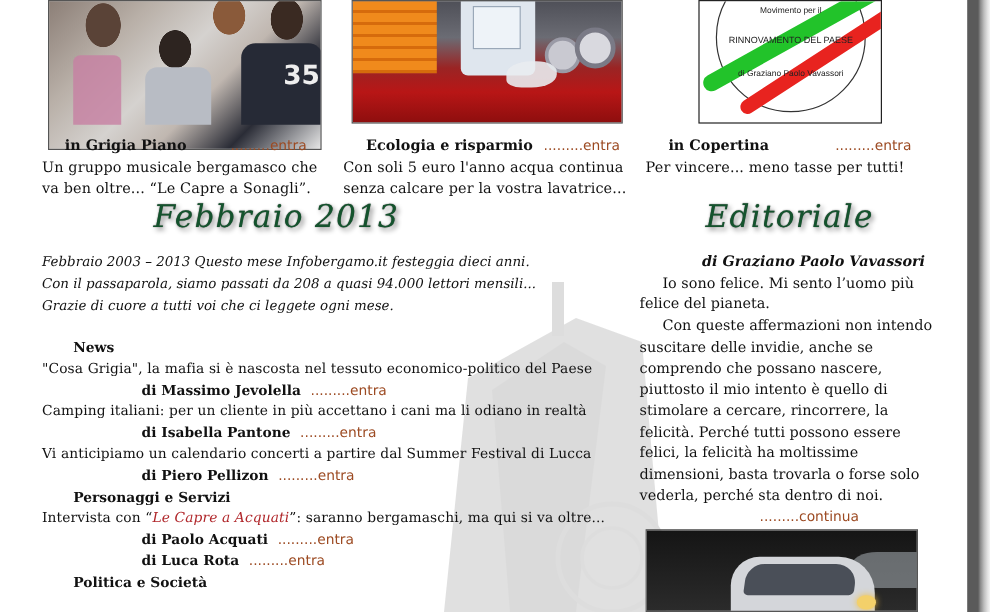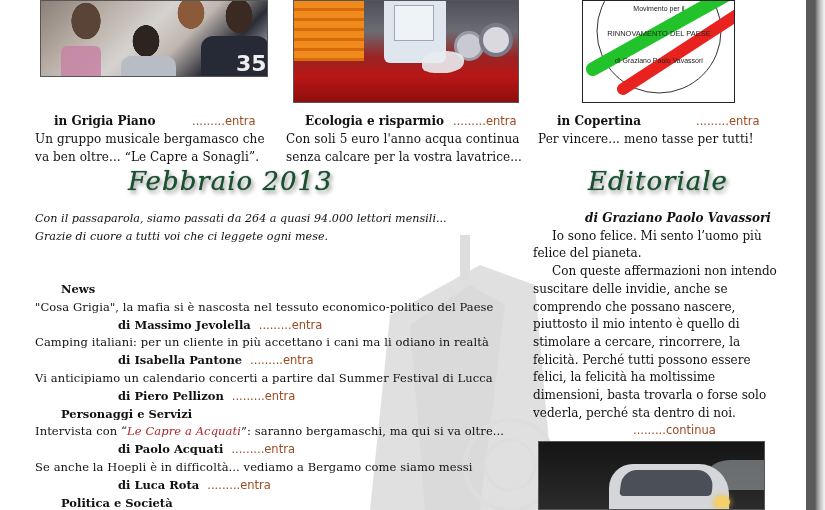--- a/index.html
+++ b/index.html
@@ -13,21 +13,21 @@
     }
 
     
     .watermark {
       position: absolute; left: 330px; top: 225px; width: 240px; height: 285px;
       opacity: 0.16; pointer-events: none;
     }
 
     .photo { position: absolute; overflow: hidden; border: 1px solid #555; }
     .photo-band {
-      left: 40px; top: 0; width: 228px; height: 77px;
+      left: 40px; top: 0; width: 228px; height: 125px;
       background:
         radial-gradient(ellipse 24px 30px at 45px 20px, #5a4337 60%, transparent 62%),
         radial-gradient(ellipse 22px 26px at 105px 40px, #2d2420 60%, transparent 62%),
         radial-gradient(ellipse 22px 26px at 150px 12px, #8a5a3a 60%, transparent 62%),
         radial-gradient(ellipse 22px 28px at 198px 15px, #3a2a22 60%, transparent 62%),
         linear-gradient(135deg, #8c7f77 0%, #b9b0a8 25%, #d5d2cf 45%, #c0b7b0 60%, #2a2c36 78%, #e6e6e6 100%);
     }
     .band-shirt1 { position:absolute; left:20px; top:45px; width:40px; height:58px; background:#c77fa3; opacity:.8; border-radius:6px 6px 0 0; }
     .band-shirt2 { position:absolute; left:80px; top:55px; width:55px; height:48px; background:#b8bcc4; border-radius:10px 10px 0 0; }
     .band-shirt3 { position:absolute; left:160px; top:35px; width:68px; height:68px; background:#262a36; border-radius:12px 12px 0 0; }
@@ -146,21 +146,22 @@
 </div>
 <div class="cap-title" style="left:557px; top:114px;">in Copertina</div>
 <a class="entra" style="left:696px; top:114px;">.........entra</a>
 <div class="cap-text" style="left:538px; top:130px;">
   <div>Per vincere... meno tasse per tutti!</div>
 </div>
 
 <div class="script-title" style="left:128px; top:166px;">Febbraio   2013</div>
 
 <div class="intro">
-  <div>Con il passaparola, siamo passati da 264 a quasi 94.000 lettori mensili...</div>
+  <div>Febbraio 2003 – 2013 Questo mese Infobergamo.it festeggia dieci anni.</div>
+  <div>Con il passaparola, siamo passati da 208 a quasi 94.000 lettori mensili...</div>
   <div>Grazie di cuore a tutti voi che ci leggete ogni mese.</div>
 </div>
 
 <div class="news">
   <div class="section">News</div>
 
   <div class="item">"Cosa Grigia", la mafia si è nascosta nel tessuto economico-politico del Paese</div>
   <div class="author-row">
     <span class="author">di Massimo Jevolella</span><a class="entra">.........entra</a>
   </div>
@@ -177,21 +178,20 @@
 
   <div class="section">Personaggi e Servizi</div>
 
   <div class="item">
     <span>Intervista con “</span><span class="red-italic">Le Capre a Acquati</span><span>”: saranno bergamaschi, ma qui si va oltre...</span>
   </div>
   <div class="author-row">
     <span class="author">di Paolo Acquati</span><a class="entra">.........entra</a>
   </div>
 
-  <div class="item">Se anche la Hoepli è in difficoltà... vediamo a Bergamo come siamo messi</div>
   <div class="author-row">
     <span class="author">di Luca Rota</span><a class="entra">.........entra</a>
   </div>
 
   <div class="section">Politica e Società</div>
 </div>
 
 <div class="script-title" style="left:588px; top:166px;">Editoriale</div>
 <div class="editorial">
   <div class="byline">di Graziano Paolo Vavassori</div>

